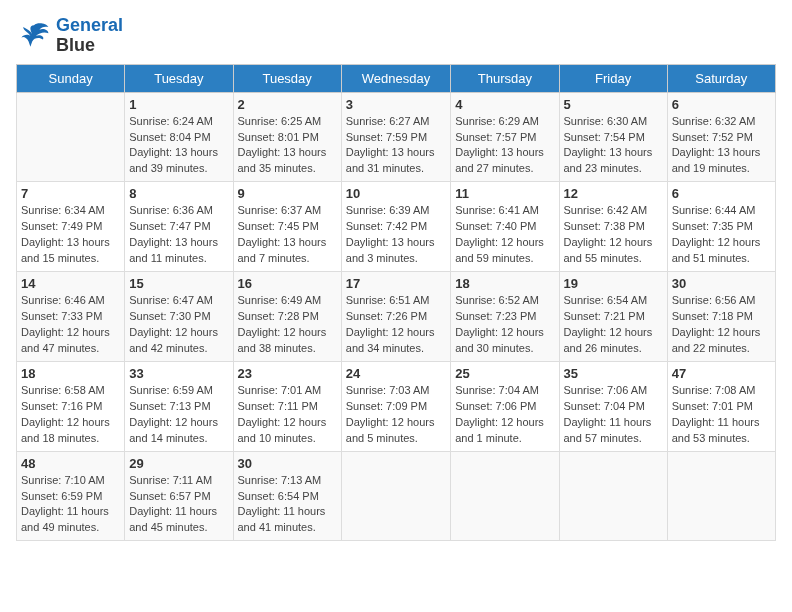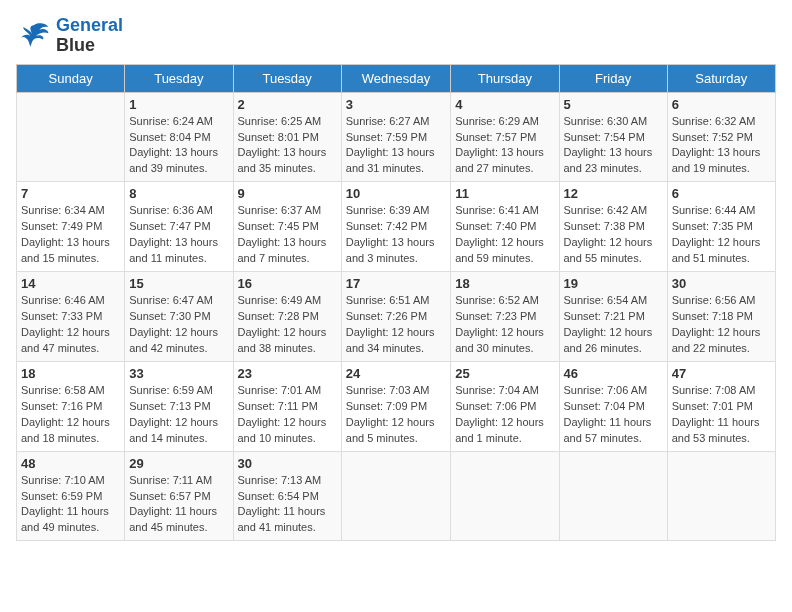--- a/index.html
+++ b/index.html
@@ -216,21 +216,21 @@
         </td>
         <td>
           <span class="day-num">24</span>
           <div class="day-detail">Sunrise: 7:03 AM<br>Sunset: 7:09 PM<br>Daylight: 12 hours<br>and 5 minutes.</div>
         </td>
         <td>
           <span class="day-num">25</span>
           <div class="day-detail">Sunrise: 7:04 AM<br>Sunset: 7:06 PM<br>Daylight: 12 hours<br>and 1 minute.</div>
         </td>
         <td>
-          <span class="day-num">46</span>
+          <span class="day-num">35</span>
           <div class="day-detail">Sunrise: 7:06 AM<br>Sunset: 7:04 PM<br>Daylight: 11 hours<br>and 57 minutes.</div>
         </td>
         <td>
           <span class="day-num">47</span>
           <div class="day-detail">Sunrise: 7:08 AM<br>Sunset: 7:01 PM<br>Daylight: 11 hours<br>and 53 minutes.</div>
         </td>
       </tr>
       <tr>
         <td>
           <span class="day-num">48</span>

